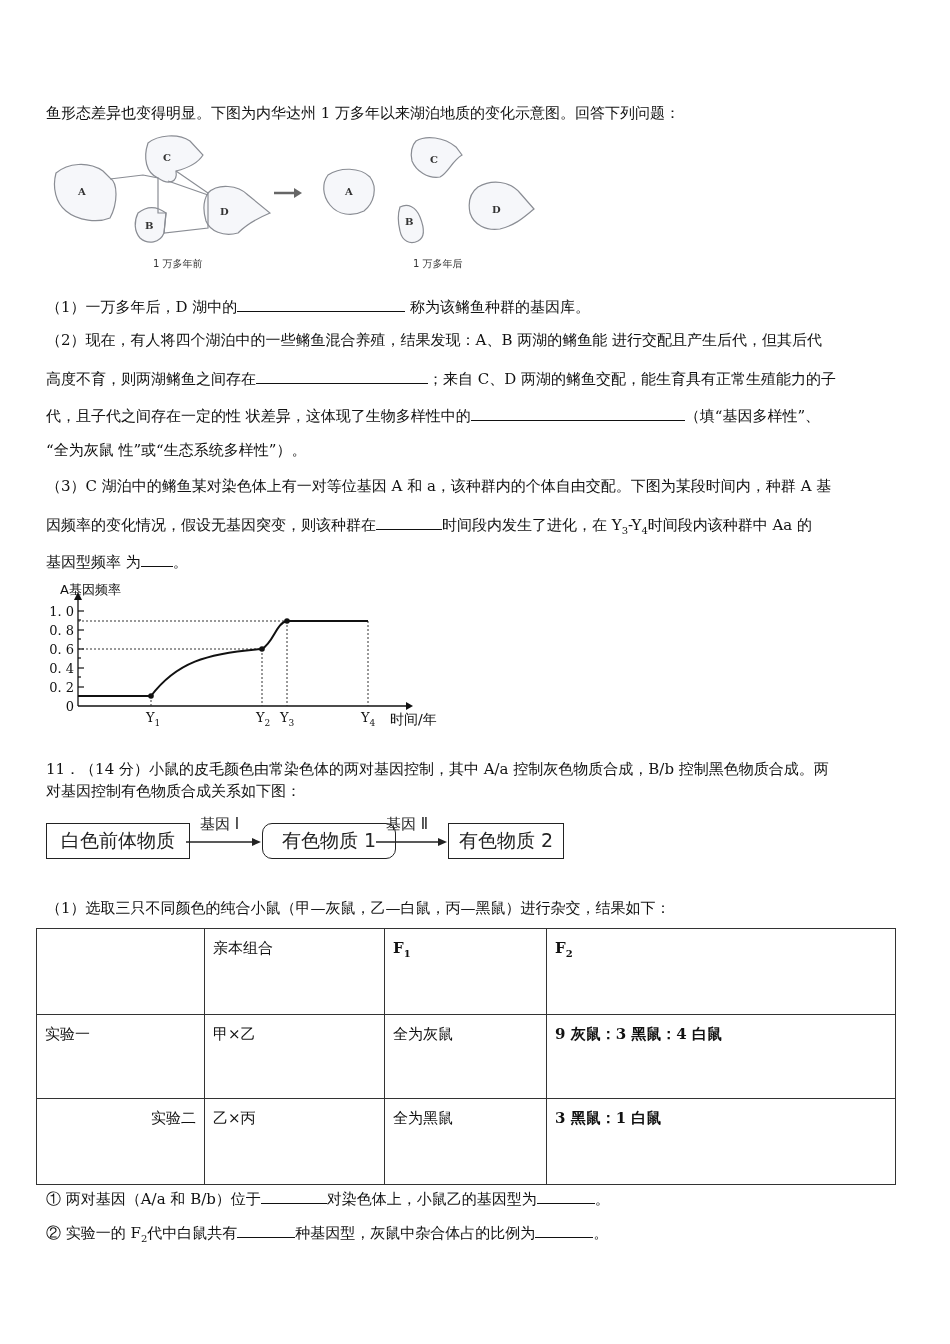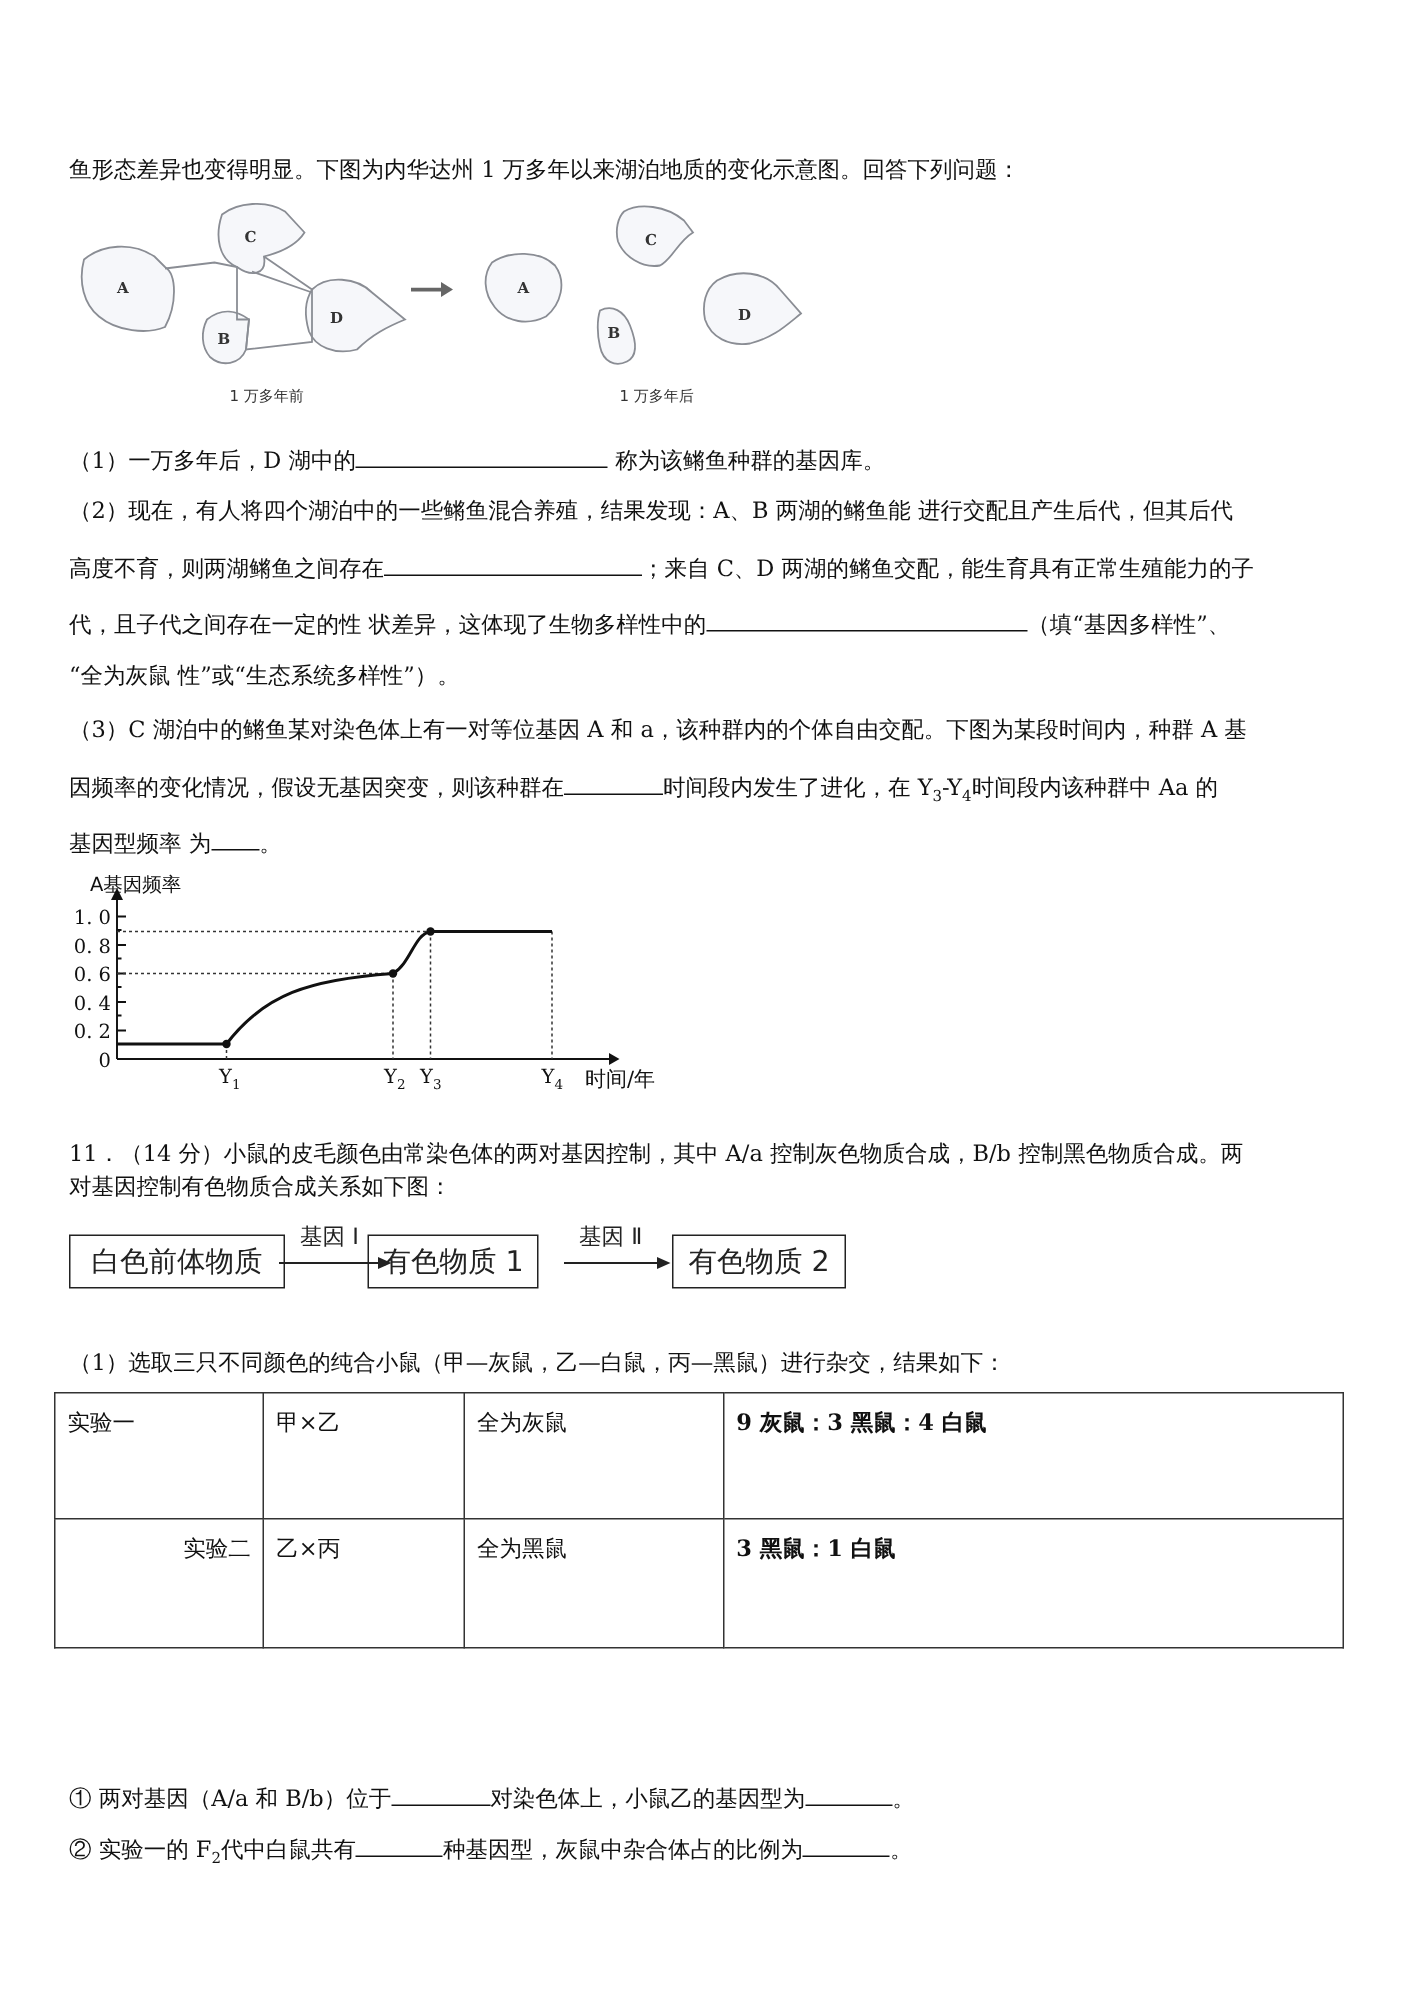--- a/index.html
+++ b/index.html
@@ -136,33 +136,39 @@
 <div class="line" style="top:760px;">11．（14 分）小鼠的皮毛颜色由常染色体的两对基因控制，其中 A/a 控制灰色物质合成，B/b 控制黑色物质合成。两</div>
 <div class="line" style="top:782px;">对基因控制有色物质合成关系如下图：</div>
 
 <div class="flow">
   <div class="fbox" style="left:2px; width:144px;">白色前体物质</div>
   <div class="flabel" style="left:156px;">基因 Ⅰ</div>
   <svg style="position:absolute; left:142px; top:20px;" width="76" height="14">
     <line x1="0" y1="7" x2="68" y2="7" stroke="#222" stroke-width="1.3"></line>
       <polygon points="66,3 75,7 66,11" fill="#222"></polygon>
   </svg>
-  <div class="fbox" style="left:201px; width:114px;">有色物质 1</div>
+  <div class="fbox" style="left:218px; width:134px;border-radius:10px;">有色物质 1</div>
   <div class="flabel" style="left:342px;">基因 Ⅱ</div>
   <svg style="position:absolute; left:332px; top:20px;" width="72" height="14">
     <line x1="0" y1="7" x2="64" y2="7" stroke="#222" stroke-width="1.3"></line>
       <polygon points="62,3 71,7 62,11" fill="#222"></polygon>
   </svg>
   <div class="fbox" style="left:404px; width:116px;">有色物质 2</div>
 </div>
 
 <div class="line" style="top:899px;">（1）选取三只不同颜色的纯合小鼠（甲—灰鼠，乙—白鼠，丙—黑鼠）进行杂交，结果如下：</div>
 
 <table class="data">
   <tbody>
+      <tr>
+    <td style="width:168px; height:86px;"></td>
+    <td style="width:180px;">亲本组合</td>
+    <td style="width:162px;" class="bold">F<sub>1</sub></td>
+    <td class="bold">F<sub>2</sub></td>
+  </tr>
   <tr>
     <td style="height:84px;">实验一</td>
     <td>甲×乙</td>
     <td>全为灰鼠</td>
     <td class="bold">9 灰鼠：3 黑鼠：4 白鼠</td>
   </tr>
   <tr>
     <td style="height:86px;text-align:right;">实验二</td>
     <td>乙×丙</td>
     <td>全为黑鼠</td>

